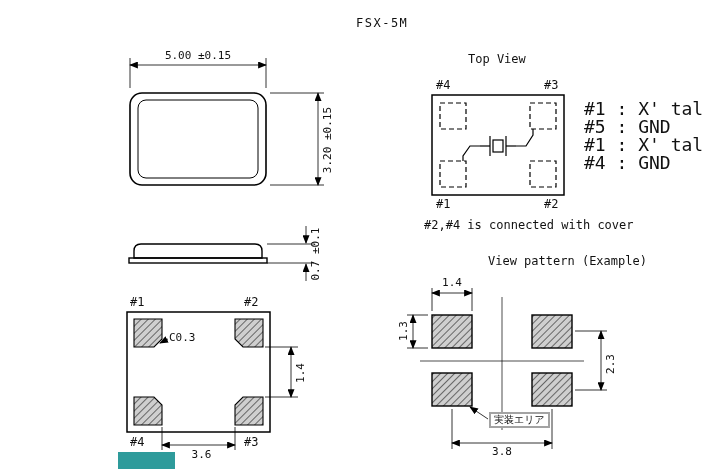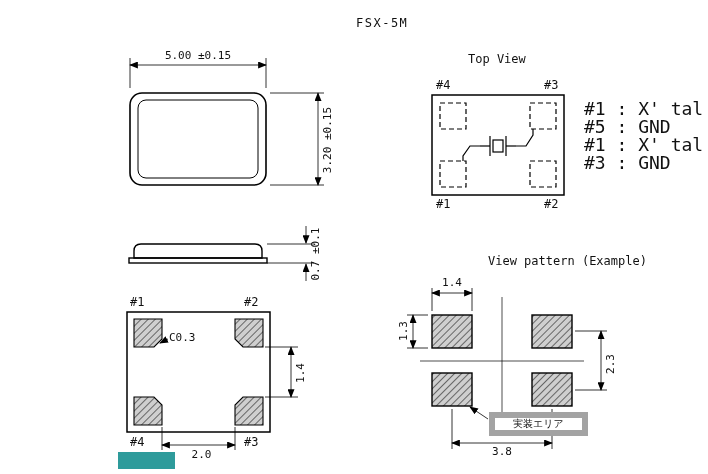--- a/index.html
+++ b/index.html
@@ -15,21 +15,21 @@
   .s12 { font-size:12px; }
   .s13 { font-size:18px; }
   .s15 { font-size:12px; }
   .ctr { text-align:center; }
   .rot { transform:rotate(-90deg); transform-origin:0 0; text-align:center; }
   .header {
     font-family:"Liberation Sans","DejaVu Sans",sans-serif; font-weight:bold;
     font-size:13px; color:#0000CC;
   }
   .part { letter-spacing:1.5px; }
-  .boxed { border:6px solid #a3a3a3; padding:0 18px; background:#fff; }
+  .boxed { border:2px solid #a3a3a3; padding:0 3px; background:#fff; }
   .badge { position:absolute; background:#2E9B9B; }
   svg { position:absolute; left:0; top:0; }
 </style>
 </head>
 <body>
 
 <div id="canvas">
 
   <svg width="708" height="474" viewBox="0 0 708 474">
     <defs>
@@ -140,32 +140,33 @@
   <div class="txt s11 rot" style="left:322px; top:190px; width:100px;">3.20 ±0.15</div>
 
   <div class="txt s11 rot" style="left:310px; top:287px; width:66px;">0.7 ±0.1</div>
 
   <div class="txt s12" style="left:130px; top:296px;">#1</div>
   <div class="txt s12" style="left:244px; top:296px;">#2</div>
   <div class="txt s12" style="left:130px; top:436px;">#4</div>
   <div class="txt s12" style="left:244px; top:436px;">#3</div>
   <div class="txt s11" style="left:169px; top:332px;">C0.3</div>
   <div class="txt s11 rot" style="left:295px; top:399px; width:52px;">1.4</div>
-  <div class="txt s11 ctr" style="left:168px; top:449px; width:67px;">2.0</div>
+  <div class="txt s11 ctr" style="left:168px; top:449px; width:67px;">3.6</div>
 
   <div class="txt s12" style="left:436px; top:79px;">#4</div>
   <div class="txt s12" style="left:544px; top:79px;">#3</div>
   <div class="txt s12" style="left:436px; top:198px;">#1</div>
   <div class="txt s12" style="left:544px; top:198px;">#2</div>
 
   <div class="txt s13" style="left:584px; top:99px;">#1 : X' tal</div>
   <div class="txt s13" style="left:584px; top:117px;">#5 : GND</div>
   <div class="txt s13" style="left:584px; top:135px;">#1 : X' tal</div>
-  <div class="txt s13" style="left:584px; top:153px;">#3 : GND</div>
+  <div class="txt s13" style="left:584px; top:153px;">#4 : GND</div>
 
+  <div class="txt s12" style="left:424px; top:219px;">#2,#4 is connected with cover</div>
 
   <div class="txt s12" style="left:488px; top:255px;">View pattern (Example)</div>
   <div class="txt s11 ctr" style="left:427px; top:277px; width:50px;">1.4</div>
   <div class="txt s11 rot" style="left:398px; top:350px; width:38px;">1.3</div>
   <div class="txt s11 rot" style="left:605px; top:393px; width:58px;">2.3</div>
   <div class="txt s11 ctr" style="left:472px; top:446px; width:60px;">3.8</div>
   <div class="txt s10 boxed" style="left:489px; top:412px;">実装エリア</div>
 
   <div class="badge" style="left: 118px; top: 452px; width: 57px; height: 17px; background: rgb(46, 155, 155);"></div>
 

